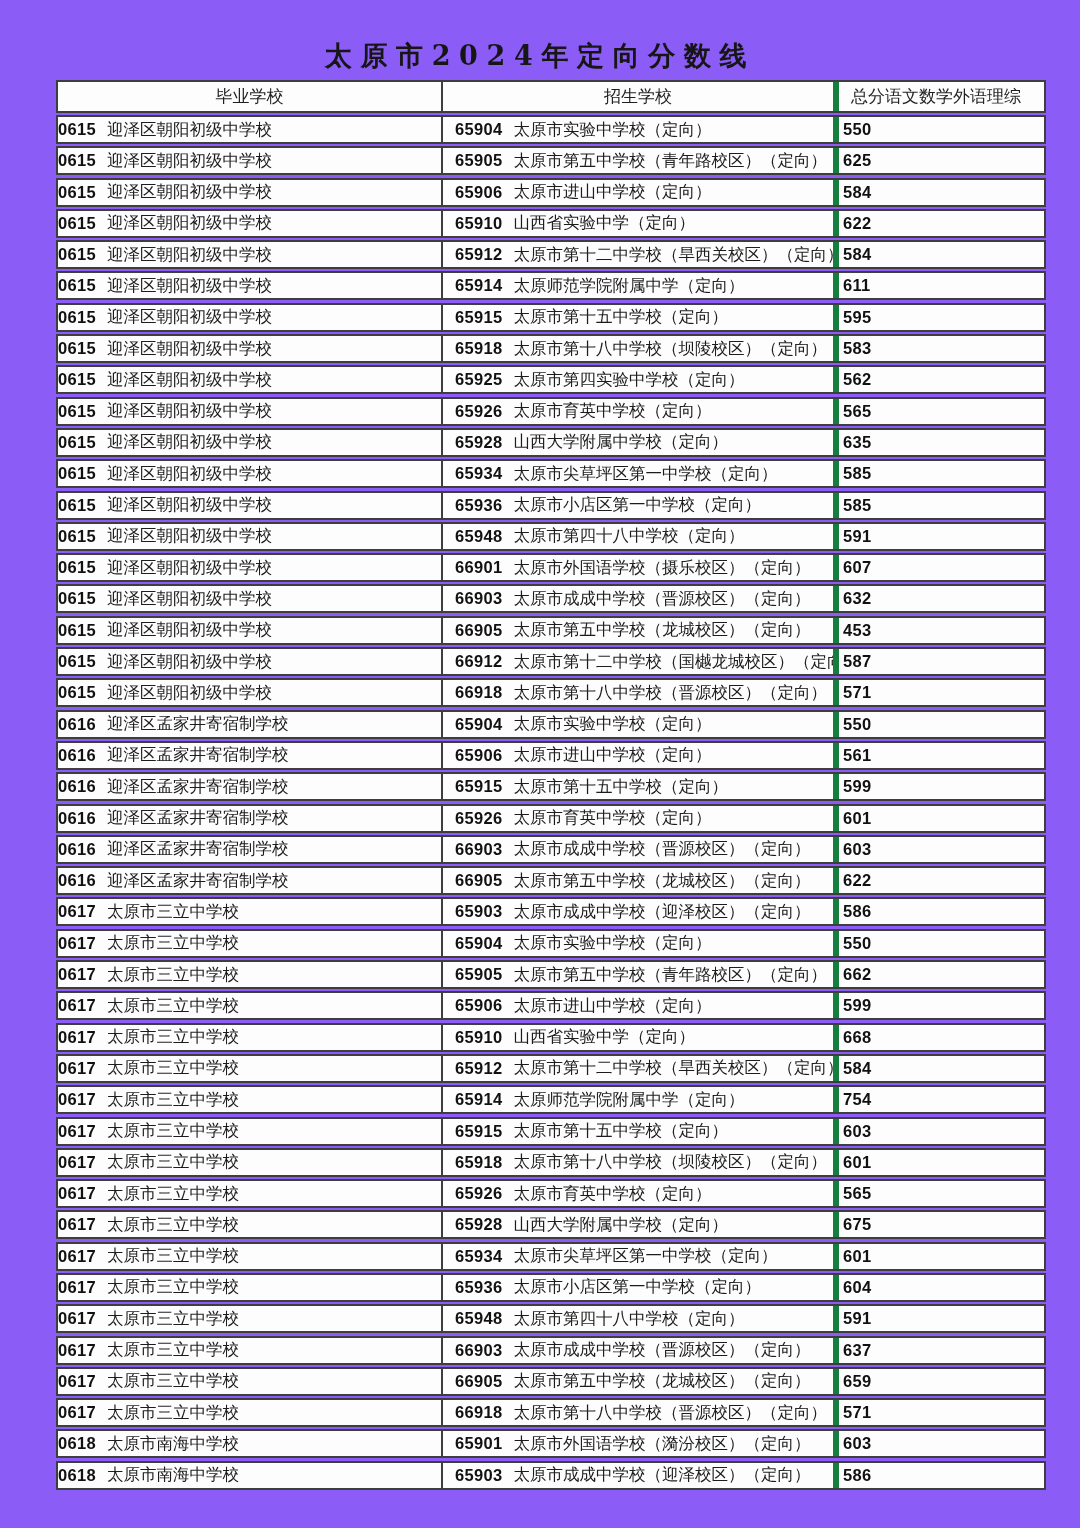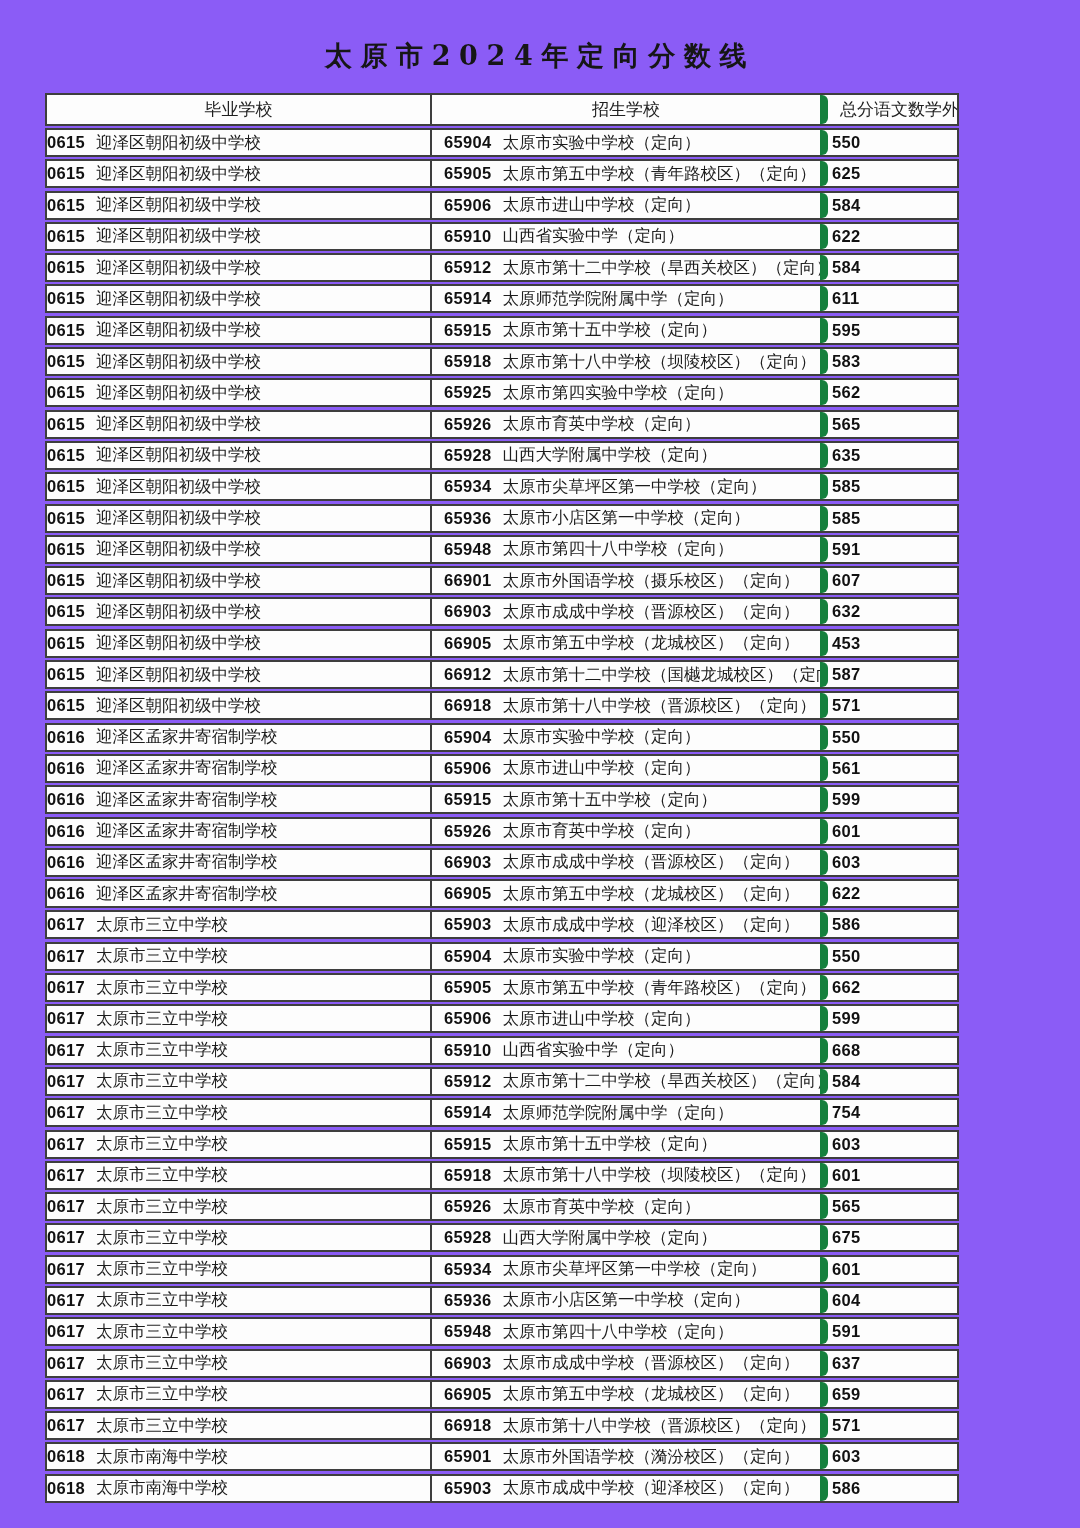--- a/index.html
+++ b/index.html
@@ -18,39 +18,38 @@
     text-align: center;
     font-family: "DejaVu Serif", "Liberation Serif", serif;
     font-size: 27px;
     font-weight: 700;
     letter-spacing: 0.32em;
     color: #161616;
     white-space: nowrap;
   }
   .score-table {
     position: absolute;
-    left: 45px;
+    left: 56px;
     top: 80px;
-    width: 914px;
-    margin-top: 13px;
+    width: 990px;
   }
   .hdr-row, .data-row {
     display: flex;
     align-items: stretch;
     border: 2px solid #3e3e3e;
     background: #fdfdfd;
   }
   .hdr-row { height: 33px; margin-bottom: 2px; }
   .data-row { height: 29px; margin-bottom: 2.3px; }
   .c1, .c2, .c3 { display: flex; align-items: center; overflow: hidden; white-space: nowrap; }
   .c1 { width: 385px; border-right: 2px solid #3e3e3e; padding-left: 0; }
-  .c2 { width: 396px; border-right: 8px solid #15803d; padding-left: 12px; border-radius: 6px; }
+  .c2 { width: 396px; border-right: 6px solid #15803d; padding-left: 12px; }
   .c3 { flex: 1; padding-left: 4px; }
   .hdr-row .c1, .hdr-row .c2 { justify-content: center; padding-left: 0; }
-  .hdr-row .c3 { justify-content: space-between; padding: 0 10px 0 12px; }
+  .hdr-row .c3 { padding: 0 10px 0 12px; }
   .hdr-label, .sh {
     font-family: "DejaVu Serif", "Liberation Serif", serif;
     font-size: 17px;
     color: #1f1f1f;
   }
   .code, .score {
     font-family: "Liberation Sans", "DejaVu Sans", sans-serif;
     font-weight: 700;
     font-size: 16.5px;
     color: #111111;

